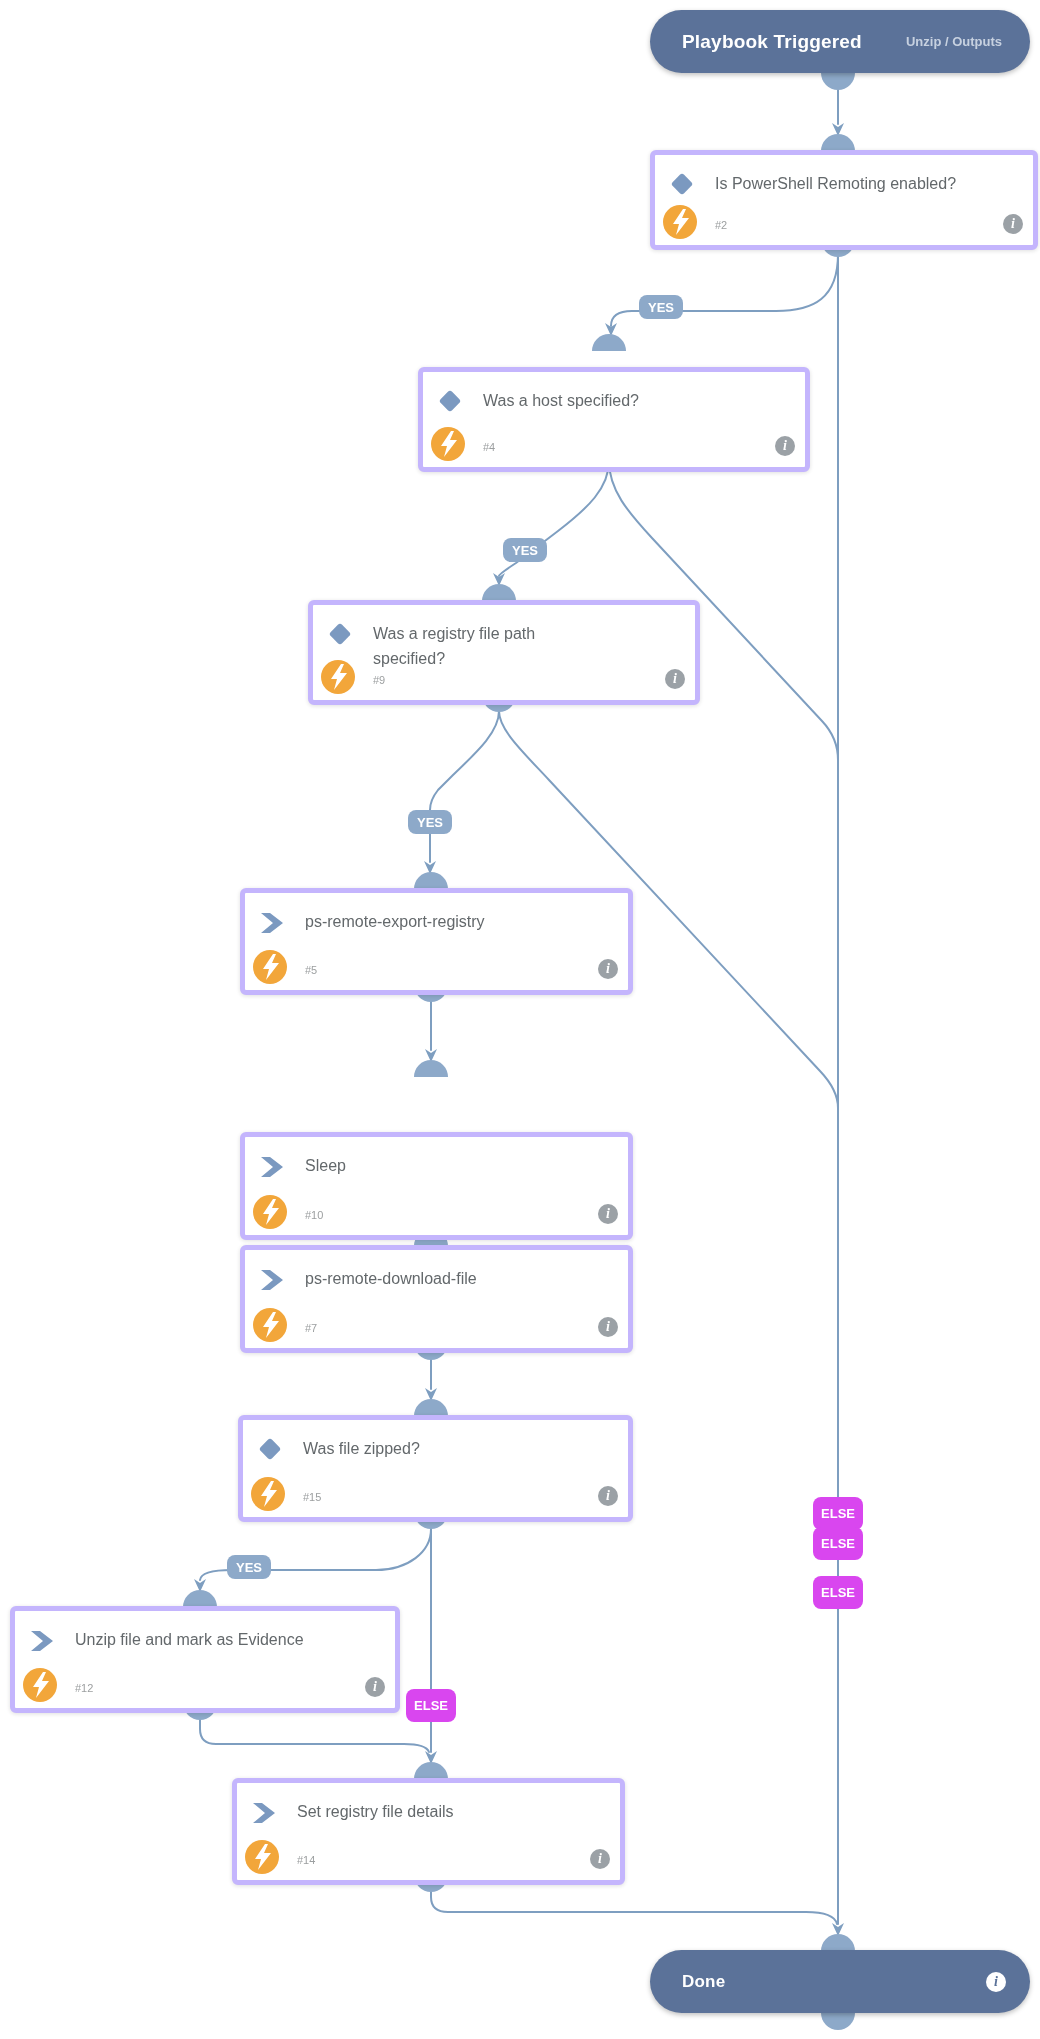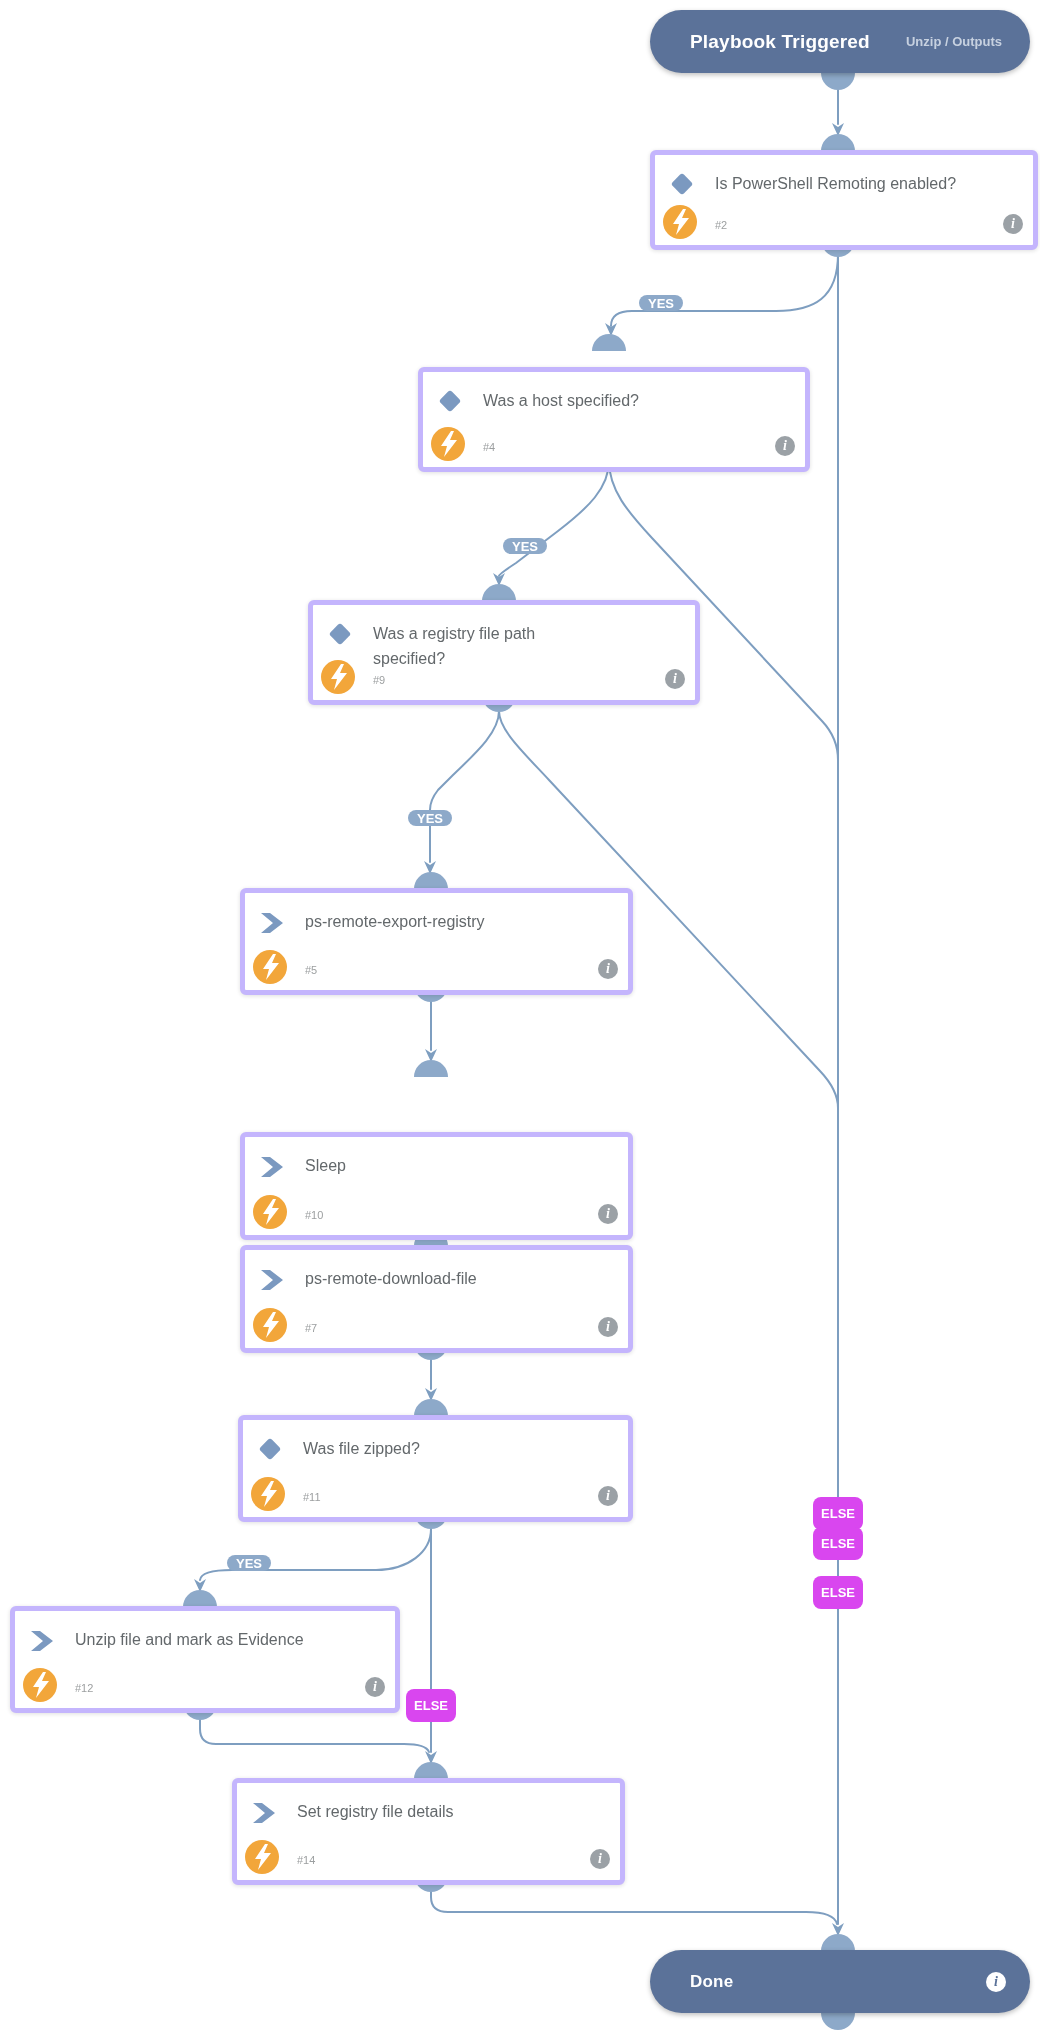--- a/index.html
+++ b/index.html
@@ -4,41 +4,41 @@
 <style>
   html,body{margin:0;padding:0;background:#ffffff;}
   body{width:1040px;height:2039px;position:relative;overflow:hidden;
        font-family:"Liberation Sans", sans-serif;}
   .edges{position:absolute;left:0;top:0;z-index:1;}
   .dome{position:absolute;width:34px;height:17px;background:#8da9c9;z-index:2;}
   .dome.up{border-radius:17px 17px 0 0;}
   .dome.down{border-radius:0 0 17px 17px;}
   .pill{position:absolute;height:63px;border-radius:32px;background:#5b7299;z-index:3;
         box-shadow:0 2px 5px rgba(0,0,0,.25);display:flex;align-items:center;}
-  .pill .pill-title{color:#ffffff;font-size:19px;font-weight:bold;margin-left:40px;letter-spacing:.2px;}
+  .pill .pill-title{color:#ffffff;font-size:19px;font-weight:bold;margin-left:32px;letter-spacing:.2px;}
   .pill .pill-link{color:#c7d1e0;font-size:13px;font-weight:bold;margin-left:auto;margin-right:28px;}
   .pill .pill-info{margin-left:auto;margin-right:24px;}
   .card{position:absolute;background:#ffffff;border:5px solid #c4b5fd;border-radius:6px;
         box-shadow:0 1px 4px rgba(0,0,0,.13);z-index:3;}
   .card-title{position:absolute;left:60px;top:16px;font-size:16px;color:#63686b;line-height:25px;}
   .card.n9 .card-title{max-width:205px;}
   .diamond{position:absolute;left:19px;top:21px;width:16px;height:16px;background:#7b99c0;
            border-radius:3px;transform:rotate(45deg);}
   .chev{position:absolute;left:16px;top:20px;}
   .bolt{position:absolute;left:8px;bottom:6px;width:34px;height:34px;}
   .node-id{position:absolute;left:60px;bottom:14px;font-size:11px;color:#9c9fa0;}
   .info{position:absolute;right:10px;bottom:11px;width:20px;height:20px;border-radius:50%;
         background:#9ba1a6;color:#ffffff;font-family:"Liberation Serif",serif;font-weight:bold;
         font-size:14px;line-height:20px;text-align:center;font-style:italic;}
   .info-white{width:20px;height:20px;border-radius:50%;background:#ffffff;color:#5b7299;
         font-family:"Liberation Serif",serif;font-weight:bold;font-size:14px;line-height:20px;
         text-align:center;font-style:italic;}
   .badge{position:absolute;z-index:4;border-radius:8px;color:#fff;font-size:13px;font-weight:bold;
          display:flex;align-items:center;justify-content:center;}
-  .badge.yes{width:44px;height:16px;background:#8da9c9;}
+  .badge.yes{width:44px;height:24px;background:#8da9c9;}
   .badge.else{width:50px;height:33px;background:#d946ef;}
 </style>
 </head>
 <body>
 
 <svg class="edges" width="1040" height="2039" viewBox="0 0 1040 2039">
   <g fill="none" stroke="#7e9ec0" stroke-width="2" stroke-linecap="round">
     <path d="M 838 90 L 838 124"></path>
     <path d="M 838 240 L 838 1924"></path>
     <path d="M 838 254 C 838 298 814 311 776 311 L 632 311 C 616 311 611 318 611 326"></path>
@@ -187,21 +187,21 @@
 
 <div class="card" style="left:238px;top:1415px;width:385px;height:97px">
   <span class="diamond"></span>
   <div class="card-title">Was file zipped?</div>
   <span class="bolt">
     <svg width="34" height="34" viewBox="0 0 34 34">
         <circle cx="17" cy="17" r="17" fill="#f2a63a"></circle>
         <path d="M20 4 L10 19 h6 l-3 11 L26 13 h-7 l4 -9 Z" fill="#fff"></path>
       </svg>
   </span>
-  <span class="node-id">#11</span>
+  <span class="node-id">#15</span>
   <span class="info">i</span>
 </div>
 
 <div class="card" style="left:10px;top:1606px;width:380px;height:97px">
   <span class="chev">
     <svg width="22" height="20" viewBox="0 0 22 20">
         <polygon points="0,0 9,0 22,10 9,20 0,20 12,10" fill="#7b99c0"></polygon>
       </svg>
   </span>
   <div class="card-title">Unzip file and mark as Evidence</div>

